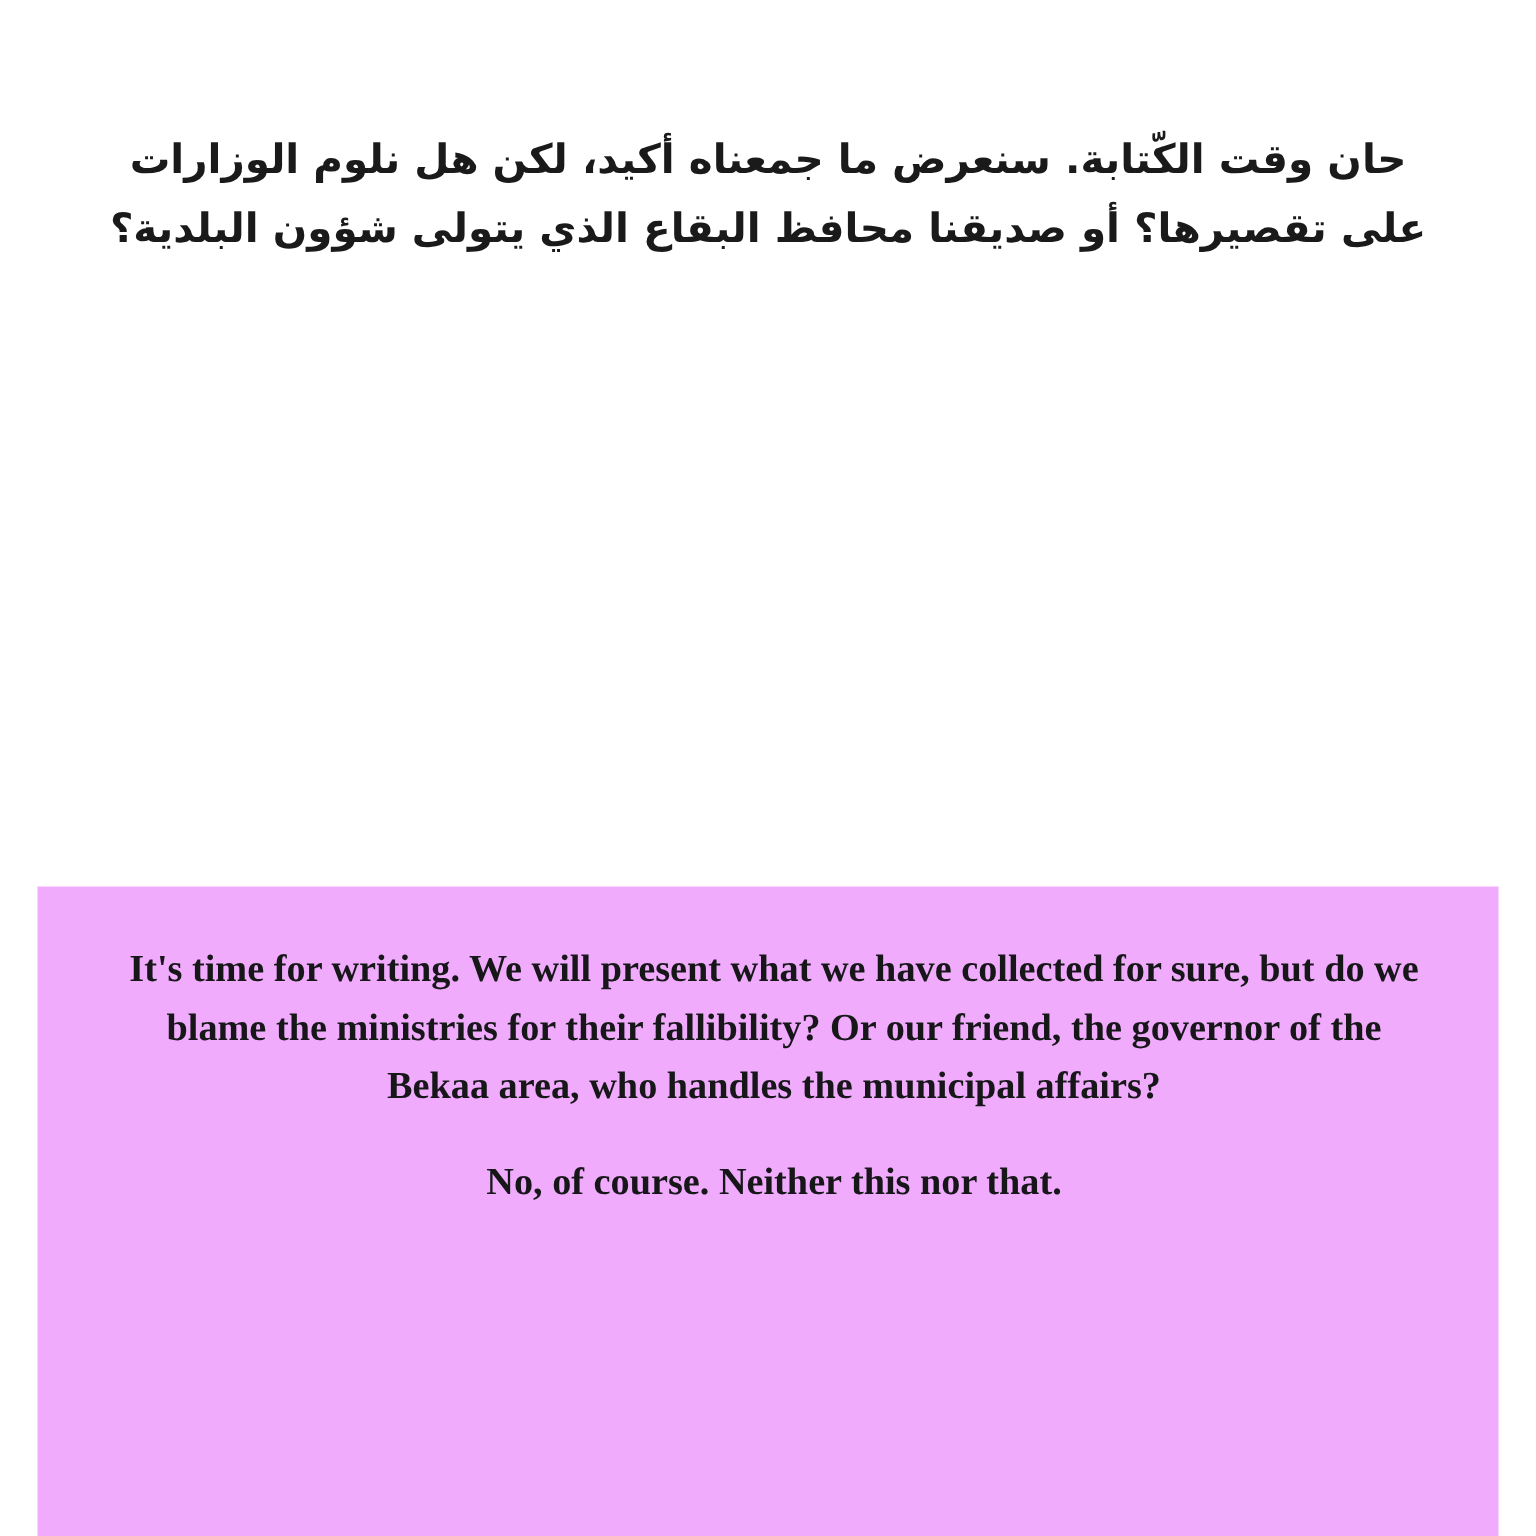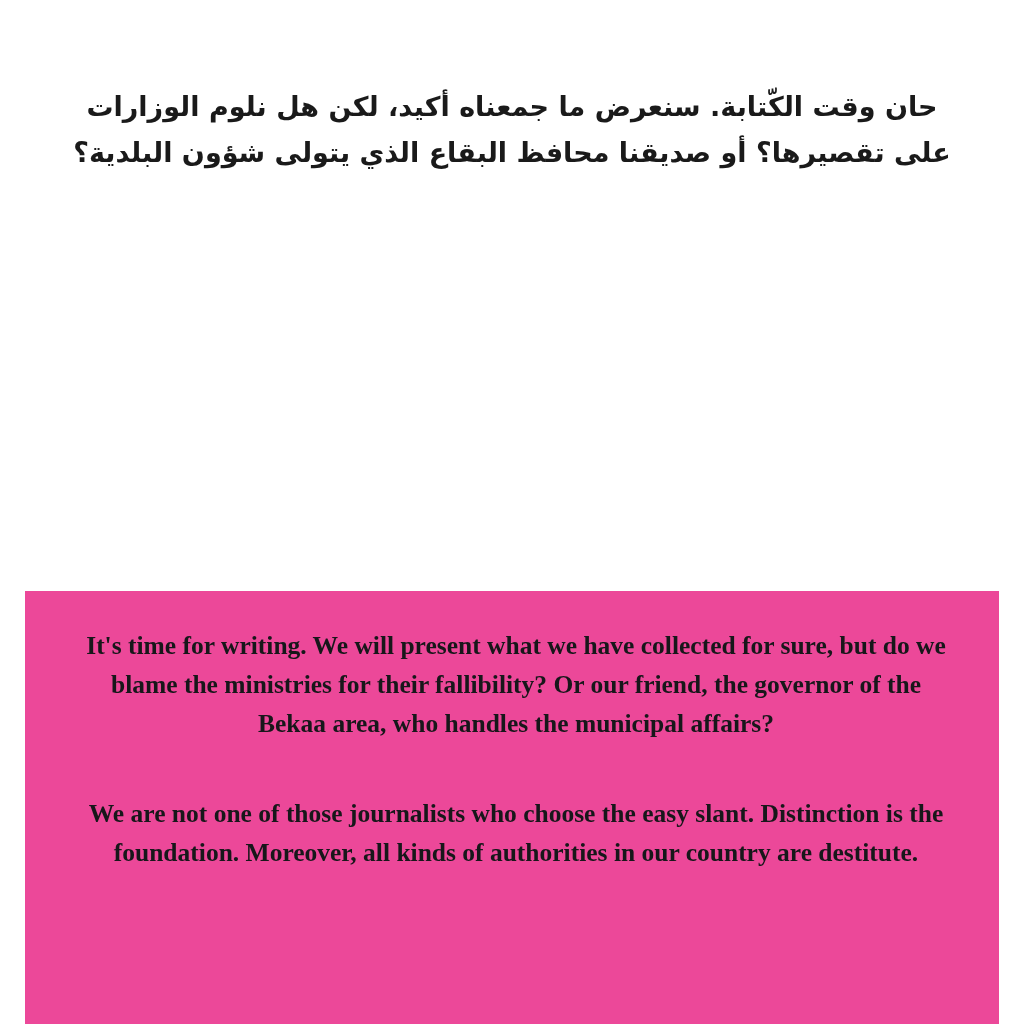--- a/index.html
+++ b/index.html
@@ -40,21 +40,21 @@
   .ar-gap-1 { height: 54px; }
   .ar-gap-2 { height: 56px; }
 
   
   .translation-block {
     position: absolute;
     left: 25px;
     right: 25px;
     top: 591px;
     bottom: 0;
-    background: #ec4899;
+    background: #f0abfc;
     box-sizing: border-box;
     padding: 36px 46px 0 54px;
   }
   .en-para {
     margin: 0;
     text-align: center;
     font-family: "Liberation Serif", serif;
     font-weight: 700;
     font-size: 25.5px;
     line-height: 1.52;
@@ -69,17 +69,17 @@
 
   <div class="arabic-block">
     <p class="ar-para">حان وقت الكّتابة. سنعرض ما جمعناه أكيد، لكن هل نلوم الوزارات على تقصيرها؟ أو صديقنا محافظ البقاع الذي يتولى شؤون البلدية؟</p>
     <div class="ar-gap-1"></div>
     <div class="ar-gap-2"></div>
   </div>
 
   <div class="translation-block">
     <p class="en-para">It's time for writing. We will present what we have collected for sure, but do we blame the ministries for their fallibility? Or our friend, the governor of the Bekaa area, who handles the municipal affairs?</p>
     <div class="en-gap"></div>
+    <p class="en-para">No, of course. Neither this nor that.</p>
     <div class="en-gap"></div>
-    <p class="en-para">We are not one of those journalists who choose the easy slant. Distinction is the foundation. Moreover, all kinds of authorities in our country are destitute.</p>
   </div>
 
 </div>
 
 </body></html>

